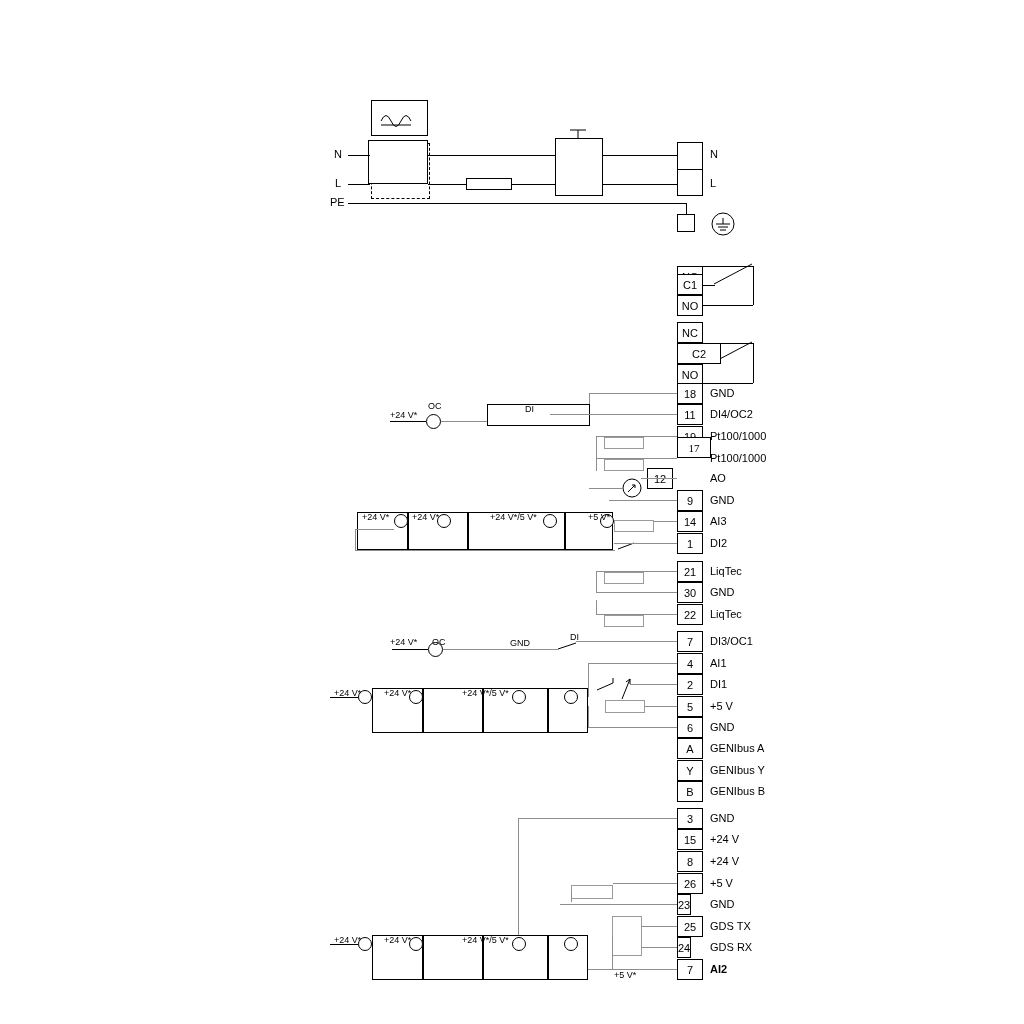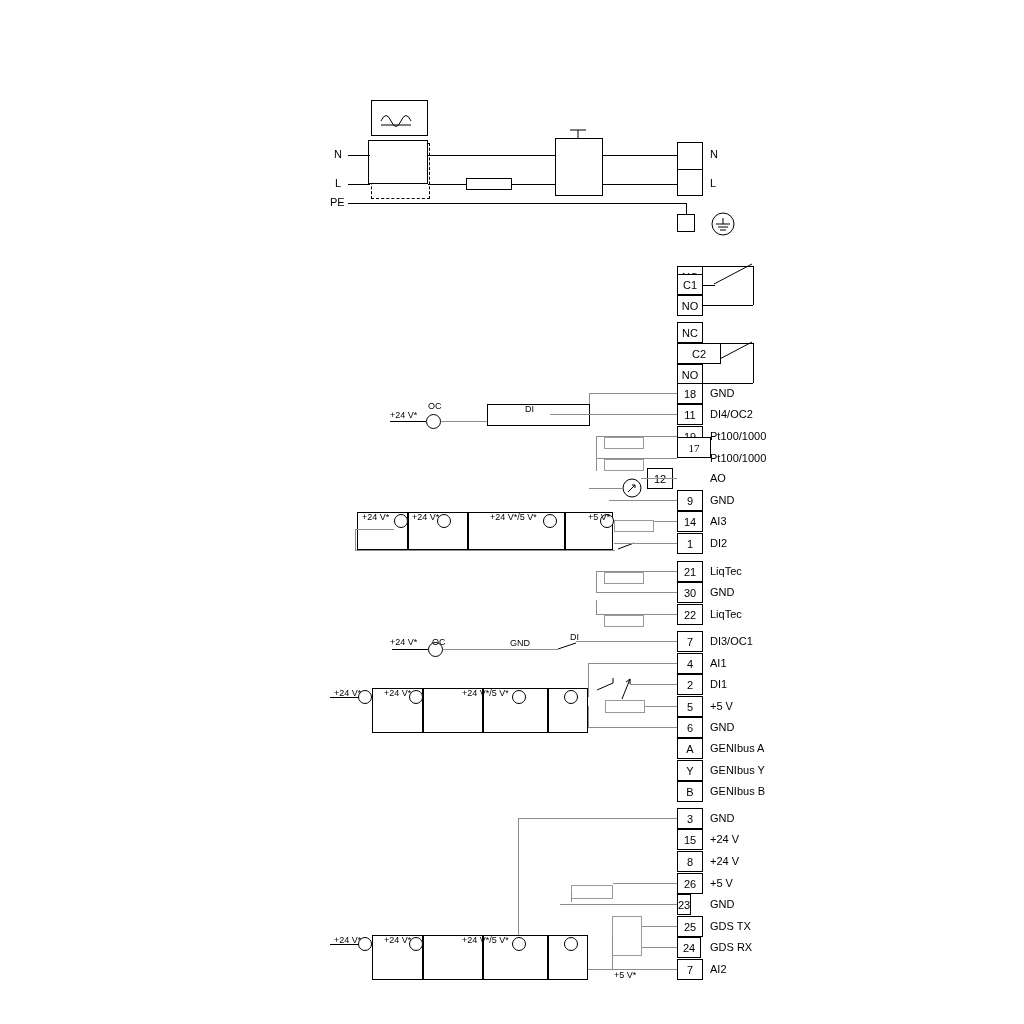--- a/index.html
+++ b/index.html
@@ -147,24 +147,24 @@
       <div class="term" style="left: 677px; top: 829px; width: 26px; height: 21px;">15</div>
       <div class="lbl" style="left: 710px; top: 833px;">+24 V</div>
       <div class="term" style="left: 677px; top: 851px; width: 26px; height: 21px;">8</div>
       <div class="lbl" style="left: 710px; top: 855px;">+24 V</div>
       <div class="term" style="left: 677px; top: 873px; width: 26px; height: 21px;">26</div>
       <div class="lbl" style="left: 710px; top: 877px;">+5 V</div>
       <div class="term" style="left: 677px; top: 894px; width: 14px; height: 21px;">23</div>
       <div class="lbl" style="left: 710px; top: 898px;">GND</div>
       <div class="term" style="left: 677px; top: 916px; width: 26px; height: 21px;">25</div>
       <div class="lbl" style="left: 710px; top: 920px;">GDS TX</div>
-      <div class="term" style="left: 677px; top: 937px; width: 24px; height: 21px;">24</div>
+      <div class="term" style="left: 677px; top: 937px; width: 14px; height: 21px;">24</div>
       <div class="lbl" style="left: 710px; top: 941px;">GDS RX</div>
       <div class="term" style="left: 677px; top: 959px; width: 26px; height: 21px;">7</div>
-      <div class="lbl" style="left: 710px; top: 963px;">AI2</div>
+      <div class="lbl" style="left: 710px; top: 963px; font-weight: bold;">AI2</div>
     </div>
 
   <div class="hlg" style="left:589px;top:393px;width:88px;"></div>
   <div class="vlg" style="left:589px;top:393px;height:22px;"></div>
   <div class="box" style="left:487px;top:404px;width:103px;height:22px;"></div>
   <div class="hl" style="left:390px;top:421px;width:36px;"></div>
   <div class="circ" style="left:426px;top:414px;width:15px;height:15px;"></div>
   <div class="hlg" style="left:441px;top:421px;width:46px;"></div>
   <div class="hlg" style="left:550px;top:414px;width:127px;"></div>
 

